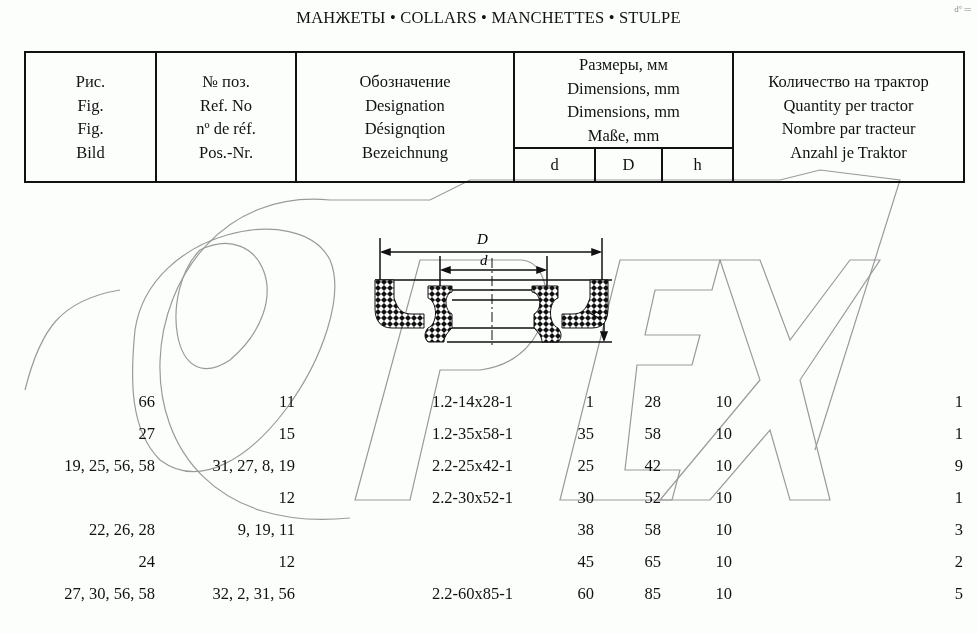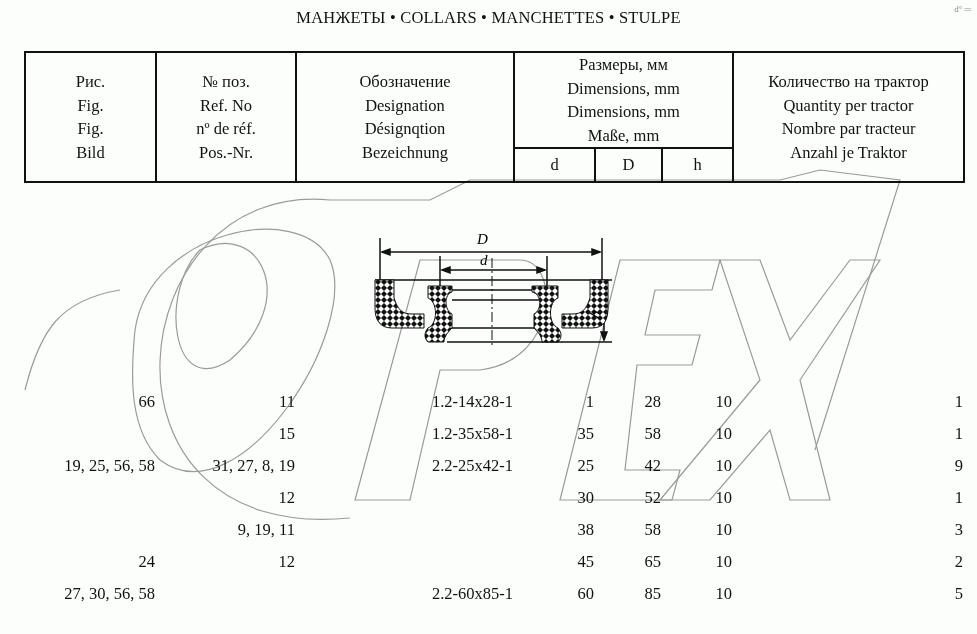--- a/index.html
+++ b/index.html
@@ -126,59 +126,63 @@
   <div class="row" style="top:0px">
     <div class="cell" style="left:24px;width:131px">66</div>
     <div class="cell" style="left:155px;width:140px">11</div>
     <div class="cell" style="left:295px;width:218px">1.2-14x28-1</div>
     <div class="cell" style="left:513px;width:81px">1</div>
     <div class="cell" style="left:594px;width:67px">28</div>
     <div class="cell" style="left:661px;width:71px">10</div>
     <div class="cell" style="left:732px;width:231px">1</div>
   </div>
   <div class="row" style="top:32px">
+    <div class="cell" style="left:24px;width:131px">27</div>
     <div class="cell" style="left:155px;width:140px">15</div>
     <div class="cell" style="left:295px;width:218px">1.2-35x58-1</div>
     <div class="cell" style="left:513px;width:81px">35</div>
     <div class="cell" style="left:594px;width:67px">58</div>
     <div class="cell" style="left:661px;width:71px">10</div>
     <div class="cell" style="left:732px;width:231px">1</div>
   </div>
   <div class="row" style="top:64px">
     <div class="cell" style="left:24px;width:131px">19, 25, 56, 58</div>
     <div class="cell" style="left:155px;width:140px">31, 27, 8, 19</div>
     <div class="cell" style="left:295px;width:218px">2.2-25x42-1</div>
     <div class="cell" style="left:513px;width:81px">25</div>
     <div class="cell" style="left:594px;width:67px">42</div>
     <div class="cell" style="left:661px;width:71px">10</div>
     <div class="cell" style="left:732px;width:231px">9</div>
   </div>
   <div class="row" style="top:96px">
     <div class="cell" style="left:155px;width:140px">12</div>
+    <div class="cell" style="left:295px;width:218px">2.2-30x52-1</div>
     <div class="cell" style="left:513px;width:81px">30</div>
     <div class="cell" style="left:594px;width:67px">52</div>
     <div class="cell" style="left:661px;width:71px">10</div>
     <div class="cell" style="left:732px;width:231px">1</div>
   </div>
   <div class="row" style="top:128px">
+    <div class="cell" style="left:24px;width:131px">22, 26, 28</div>
     <div class="cell" style="left:155px;width:140px">9, 19, 11</div>
     <div class="cell" style="left:513px;width:81px">38</div>
     <div class="cell" style="left:594px;width:67px">58</div>
     <div class="cell" style="left:661px;width:71px">10</div>
     <div class="cell" style="left:732px;width:231px">3</div>
   </div>
   <div class="row" style="top:160px">
     <div class="cell" style="left:24px;width:131px">24</div>
     <div class="cell" style="left:155px;width:140px">12</div>
     <div class="cell" style="left:513px;width:81px">45</div>
     <div class="cell" style="left:594px;width:67px">65</div>
     <div class="cell" style="left:661px;width:71px">10</div>
     <div class="cell" style="left:732px;width:231px">2</div>
   </div>
   <div class="row" style="top:192px">
     <div class="cell" style="left:24px;width:131px">27, 30, 56, 58</div>
+    <div class="cell" style="left:155px;width:140px">32, 2, 31, 56</div>
     <div class="cell" style="left:295px;width:218px">2.2-60x85-1</div>
     <div class="cell" style="left:513px;width:81px">60</div>
     <div class="cell" style="left:594px;width:67px">85</div>
     <div class="cell" style="left:661px;width:71px">10</div>
     <div class="cell" style="left:732px;width:231px">5</div>
   </div>
 </div>
 
 </body></html>

